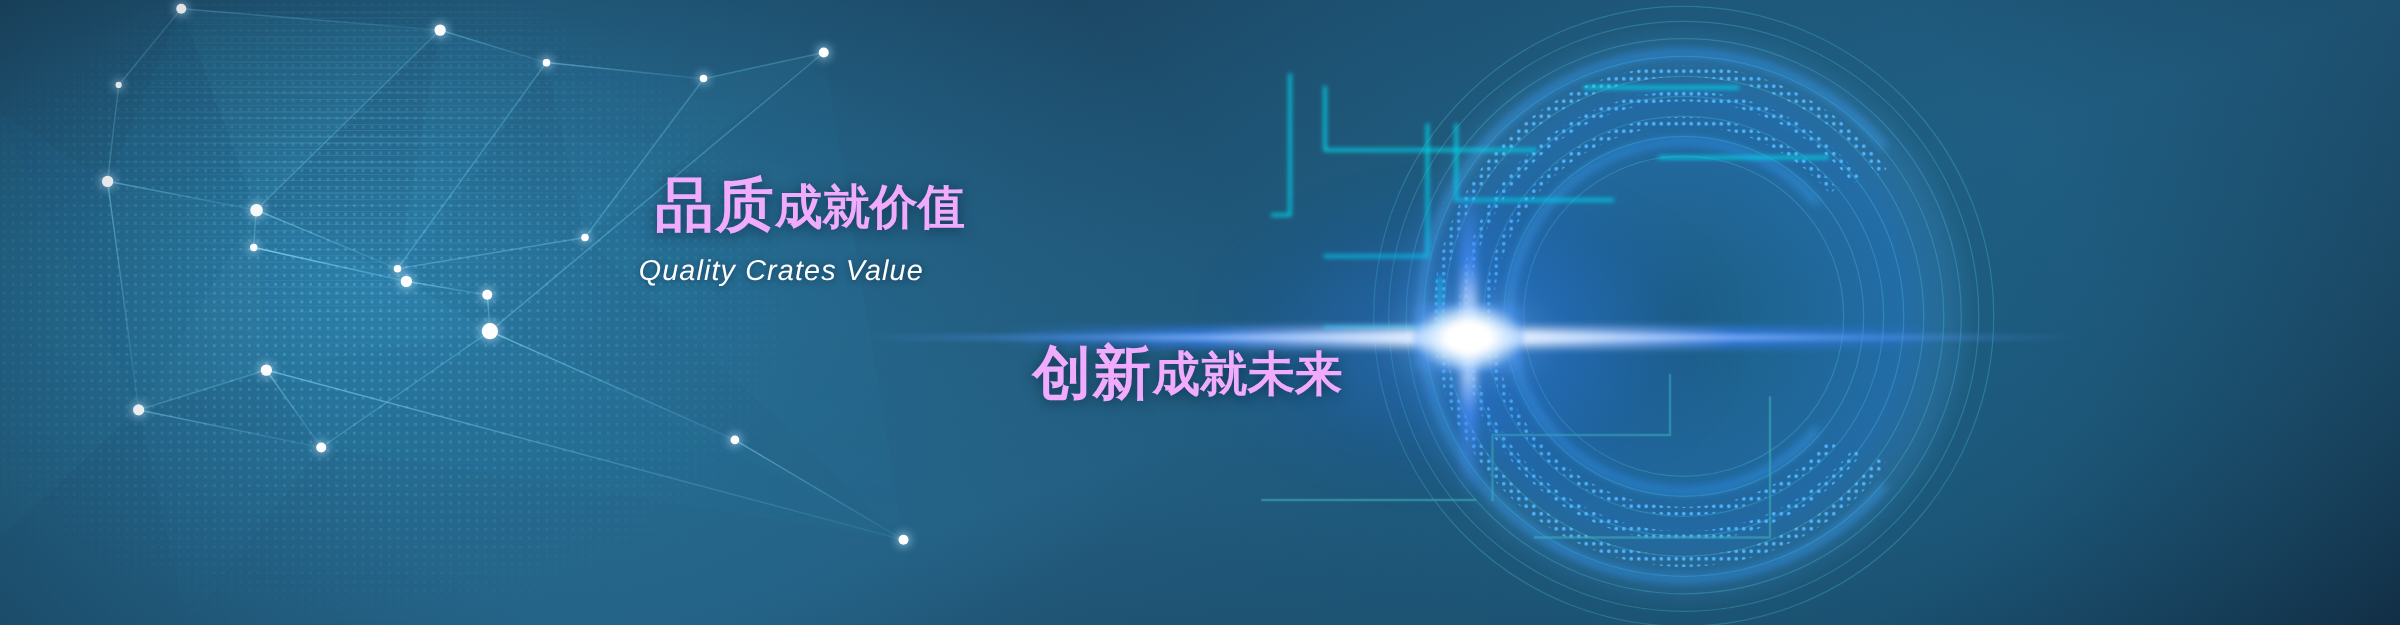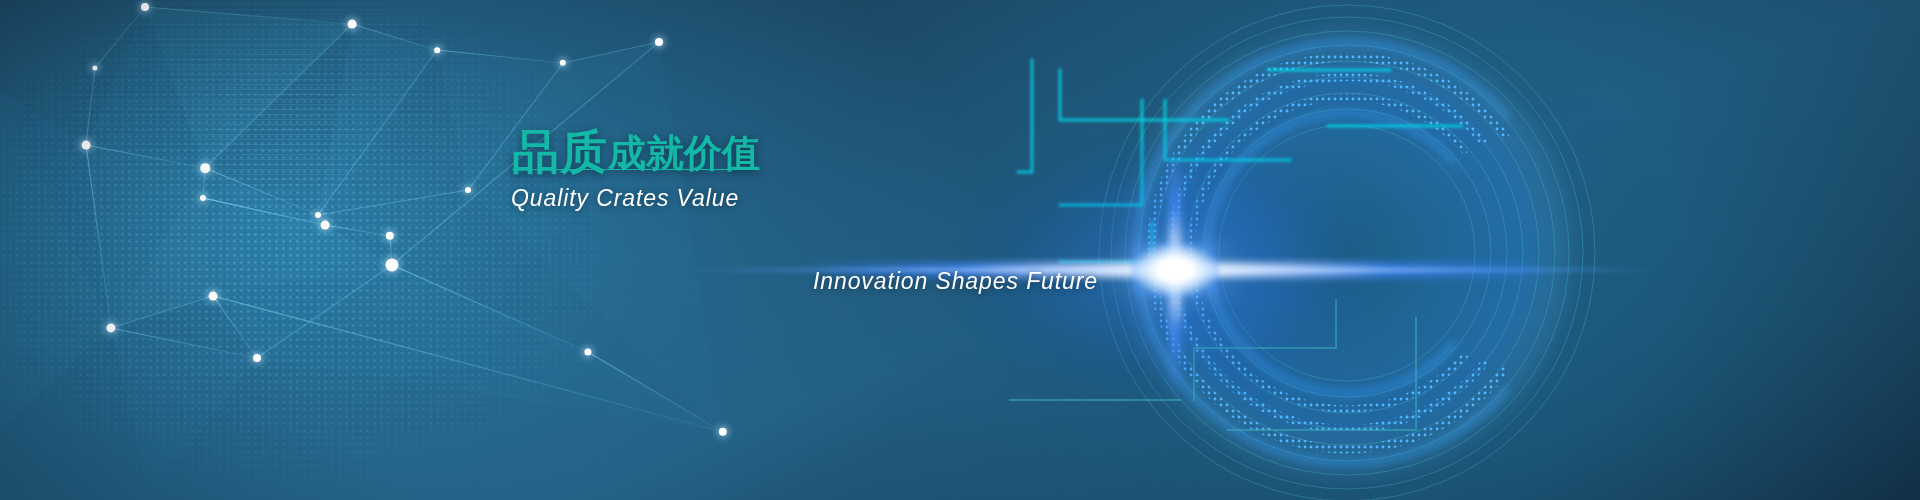--- a/index.html
+++ b/index.html
@@ -47,26 +47,25 @@
     background-image: repeating-linear-gradient(0deg, rgba(130,220,255,0.20) 0 1px, rgba(0,0,0,0) 1px 5px);
     -webkit-mask-image: radial-gradient(ellipse 300px 240px at 46% 30%, #000 4%, rgba(0,0,0,0) 78%);
     mask-image: radial-gradient(ellipse 300px 240px at 46% 30%, #000 4%, rgba(0,0,0,0) 78%);
     opacity: 0.7;
   }
   
   .headline-block { position: absolute; }
   #headline-1 { left: 508px; top: 124px; }
   #headline-2 { left: 810px; top: 258px; }
   .cn-line {
-    margin: 4px;
-    color: #14b8a6;
+    margin: 16px;
+    color: #f0abfc;
     white-space: nowrap;
     line-height: 1;
     text-shadow: 0 2px 10px rgba(3,24,42,0.55);
-    text-decoration: underline;
   }
   .cn-strong {
     font-size: 47px;
     font-weight: 700;
     letter-spacing: 1px;
   }
   .cn-soft {
     font-size: 38px;
     font-weight: 700;
     letter-spacing: 0px;
@@ -292,16 +291,16 @@
   </div>
 
   <div class="layer" id="bg-vignette"></div>
 
   <div class="headline-block" id="headline-1">
     <p class="cn-line"><span class="cn-strong">品质</span><span class="cn-soft">成就价值</span></p>
     <p class="en-line">Quality Crates Value</p>
   </div>
 
   <div class="headline-block" id="headline-2">
-    <p class="en-line">Innovation Shapes Future</p>
+    <p class="cn-line"><span class="cn-strong">创新</span><span class="cn-soft">成就未来</span></p>
   </div>
 
 </div>
 
 </body></html>

